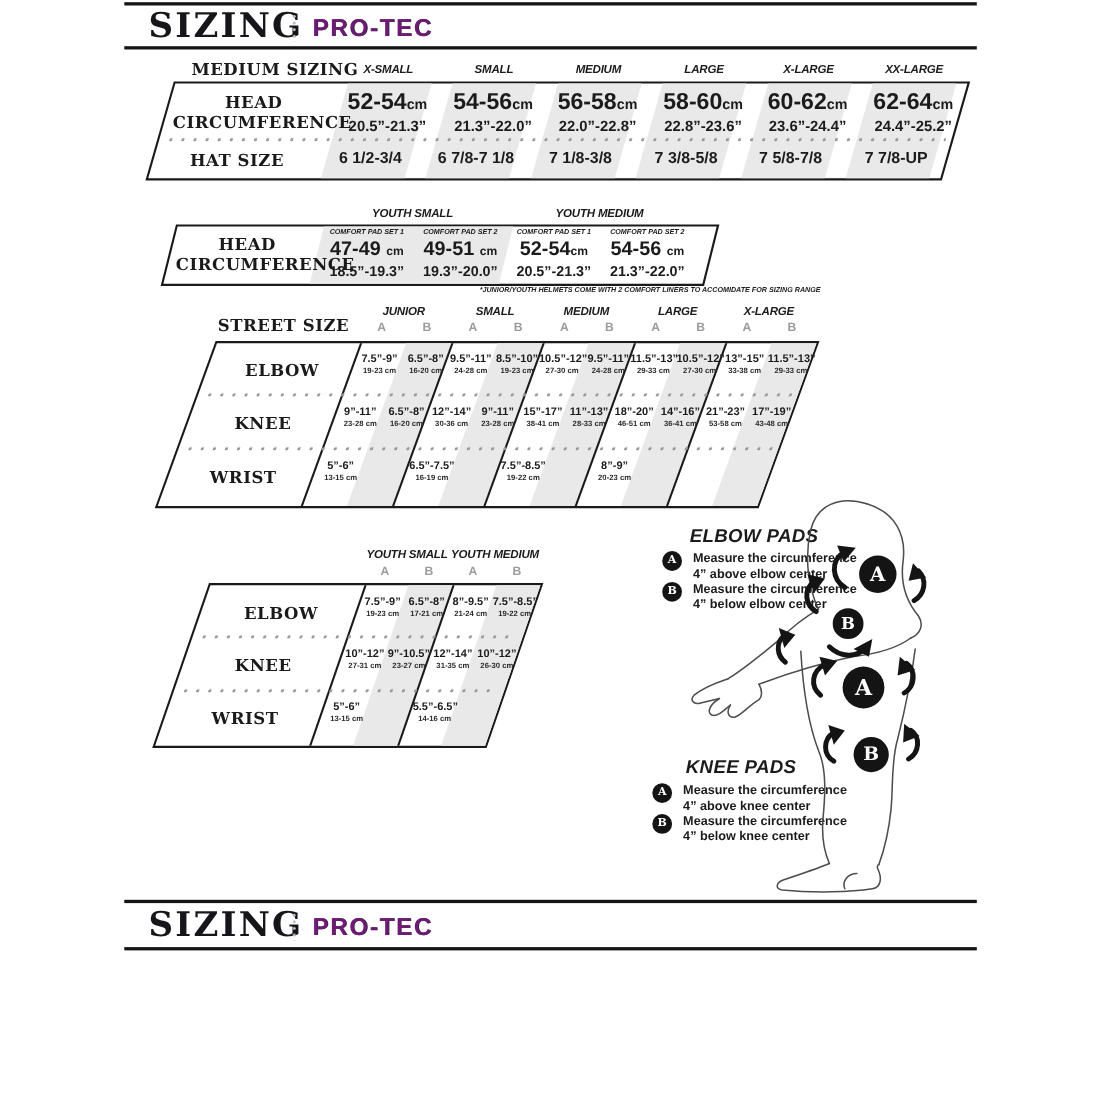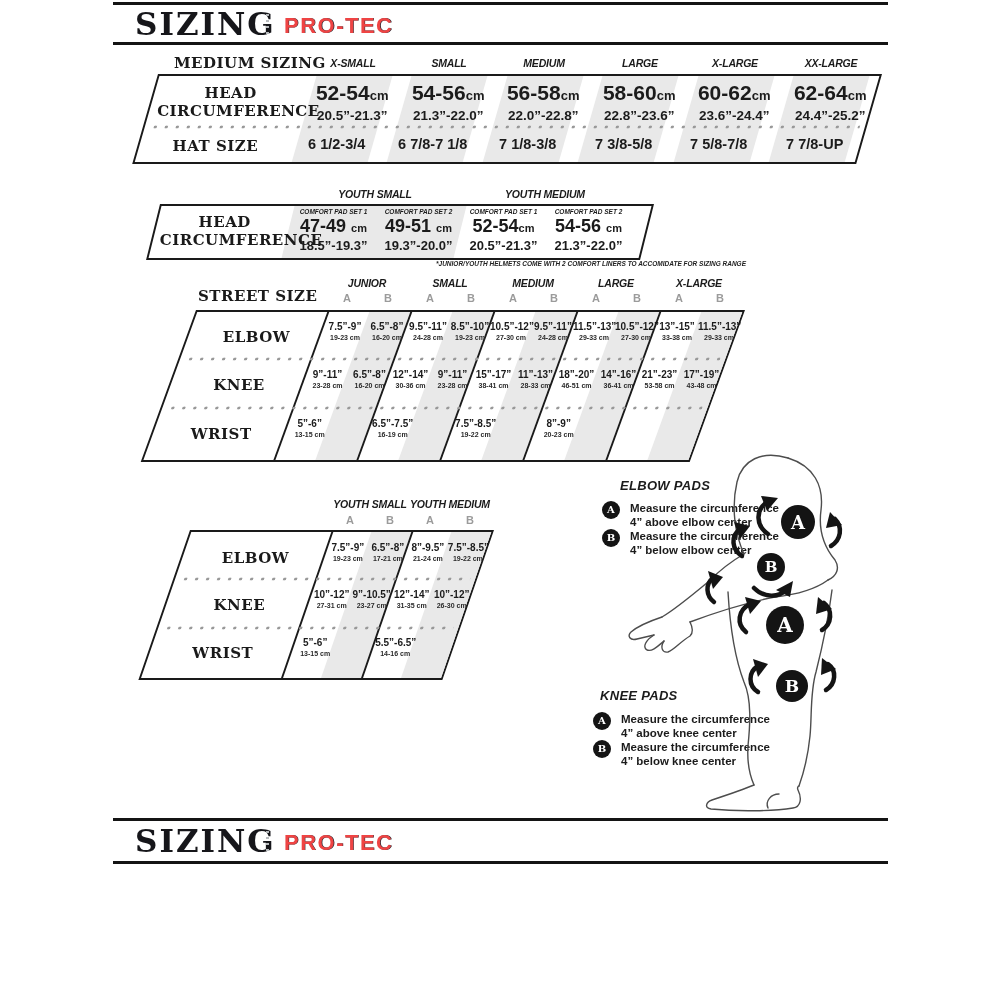--- a/index.html
+++ b/index.html
@@ -2,21 +2,21 @@
 <html><head>
 <meta charset="utf-8">
 <style>
   html,body{margin:0;padding:0;background:#fff;}
   .page{position:relative;width:1000px;height:1000px;background:#fff;overflow:hidden;
         font-family:"Liberation Sans",sans-serif;color:#1b1b1b;}
   .abs{position:absolute;}
   .rule{position:absolute;left:113px;width:775px;height:3px;background:#141414;}
   .sizing-word{position:absolute;font-family:"DejaVu Serif",serif;font-weight:bold;
         font-size:31px;letter-spacing:2px;color:#16161a;}
-  .brand{position:absolute;font-weight:900;font-size:22px;letter-spacing:1.5px;color:#ef4444;
+  .brand{position:absolute;font-weight:900;font-size:22px;letter-spacing:1.5px;color:#701a75;
         text-shadow:0.6px 0 0 #1c2a33;}
   .vdots{position:absolute;width:3px;background-image:radial-gradient(circle,#b7babd 1.2px,transparent 1.5px);
         background-size:3px 6px;}
   .slab{font-family:"DejaVu Serif",serif;font-weight:bold;color:#1a1a1a;}
   .sec-title{position:absolute;font-size:15px;letter-spacing:0.5px;}
   .colhead{position:absolute;font-style:italic;font-weight:bold;font-size:10.5px;
         text-align:center;letter-spacing:-0.2px;}
   .ab{position:absolute;font-weight:bold;font-size:11px;color:#9b9b9b;text-align:center;width:20px;}
   .tbl{position:absolute;border:2px solid #1a1a1a;background:#fff;transform-origin:0 0;}
   .band{position:absolute;top:0;bottom:0;background:#e9e9e9;}
@@ -32,21 +32,21 @@
   .hhat{top:60px;width:95px;font-weight:bold;font-size:14.5px;}
   .rowlab{font-size:15px;letter-spacing:0.5px;line-height:18px;}
   .setlab{font-size:6.5px;font-weight:bold;font-style:italic;line-height:8px;}
   .jbig{font-weight:bold;font-size:18px;line-height:20px;}
   .junit{font-size:11px;font-weight:bold;}
   .jin{font-weight:bold;font-size:13px;}
   .pcell{width:42px;}
   .pin{display:block;font-weight:bold;font-size:10px;line-height:12px;}
   .pcm{display:block;font-weight:bold;font-size:7px;line-height:9px;color:#2a2a2a;}
   .footnote{position:absolute;font-size:6.5px;font-style:italic;font-weight:bold;color:#222;}
-  .gtitle{position:absolute;font-style:italic;font-weight:bold;font-size:13px;letter-spacing:0.3px;text-align:left;}
+  .gtitle{position:absolute;font-style:italic;font-weight:bold;font-size:17px;letter-spacing:0.3px;text-align:right;}
   .mrow-badge{position:absolute;width:18px;height:18px;border-radius:50%;background:#141414;color:#fff;
         font-family:"DejaVu Serif",serif;font-weight:bold;font-size:10px;line-height:18px;text-align:center;}
   .mtext{position:absolute;font-weight:bold;font-size:11.5px;line-height:13.5px;}
   .badge{position:absolute;border-radius:50%;background:#141414;color:#fff;
         font-family:"DejaVu Serif",serif;font-weight:bold;display:flex;align-items:center;justify-content:center;}
   svg .outline{fill:none;stroke:#4d4d4d;stroke-width:1.4;stroke-linecap:round;}
   svg .arr{fill:none;stroke:#141414;stroke-width:4.5;stroke-linecap:round;}
   svg .ah{fill:#141414;stroke:none;}
 </style>
 </head>

